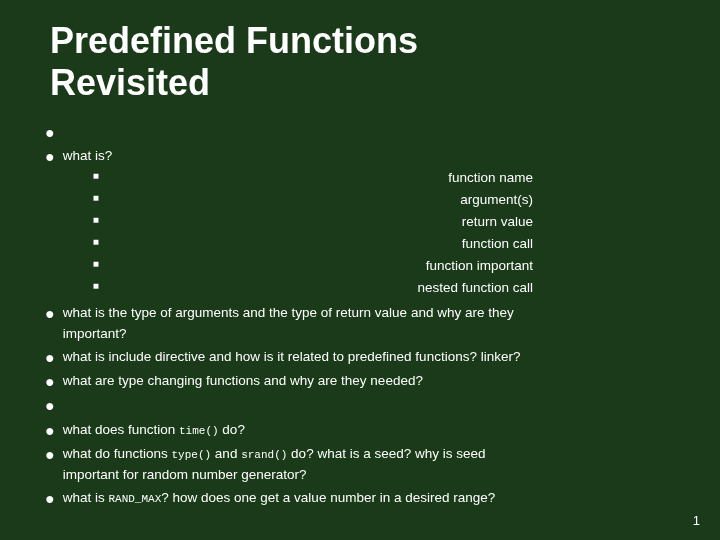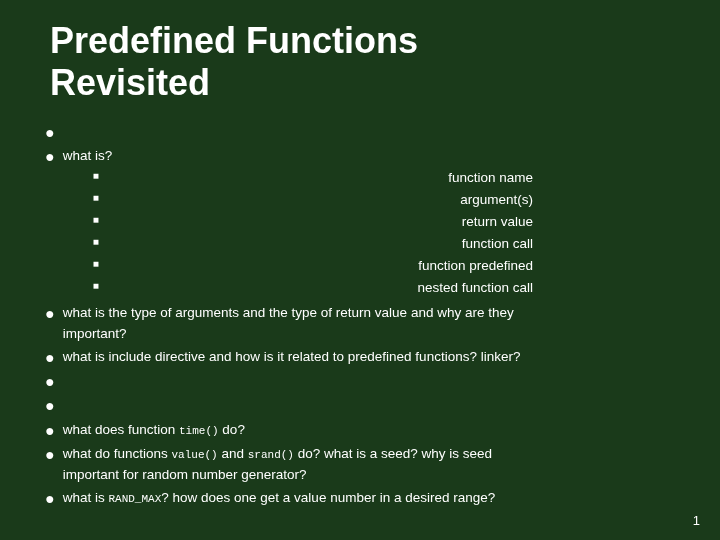--- a/index.html
+++ b/index.html
@@ -121,21 +121,21 @@
           <div class="bullet-l2">
             <span class="bullet-marker">■</span>
             <span class="bullet-text">return value</span>
           </div>
           <div class="bullet-l2">
             <span class="bullet-marker">■</span>
             <span class="bullet-text">function call</span>
           </div>
           <div class="bullet-l2">
             <span class="bullet-marker">■</span>
-            <span class="bullet-text">function predefined</span>
+            <span class="bullet-text">function important</span>
           </div>
           <div class="bullet-l2">
             <span class="bullet-marker">■</span>
             <span class="bullet-text">nested function call</span>
           </div>
         </div>
       </span>
     </div>
 
     <div class="bullet-l1">
@@ -143,37 +143,38 @@
       <span class="bullet-text">what is the type of arguments and the type of return value and why are they important?</span>
     </div>
 
     <div class="bullet-l1">
       <span class="bullet-marker">●</span>
       <span class="bullet-text">what is include directive and how is it related to predefined functions? linker?</span>
     </div>
 
     <div class="bullet-l1">
       <span class="bullet-marker">●</span>
+      <span class="bullet-text">what are type changing functions and why are they needed?</span>
     </div>
 
     <div class="bullet-l1">
       <span class="bullet-marker">●</span>
     </div>
 
     <div class="bullet-l1">
       <span class="bullet-marker">●</span>
       <span class="bullet-text">
         <span>what does function </span><code>time()</code><span> do?</span>
       </span>
     </div>
 
     <div class="bullet-l1">
       <span class="bullet-marker">●</span>
       <span class="bullet-text">
-        <span>what do functions </span><code>value()</code><span> and </span><code>srand()</code><span> do? what is a seed? why is seed important for random number generator?</span>
+        <span>what do functions </span><code>type()</code><span> and </span><code>srand()</code><span> do? what is a seed? why is seed important for random number generator?</span>
       </span>
     </div>
 
     <div class="bullet-l1">
       <span class="bullet-marker">●</span>
       <span class="bullet-text">
         <span>what is </span><code>RAND_MAX</code><span>? how does one get a value number in a desired range?</span>
       </span>
     </div>
 

